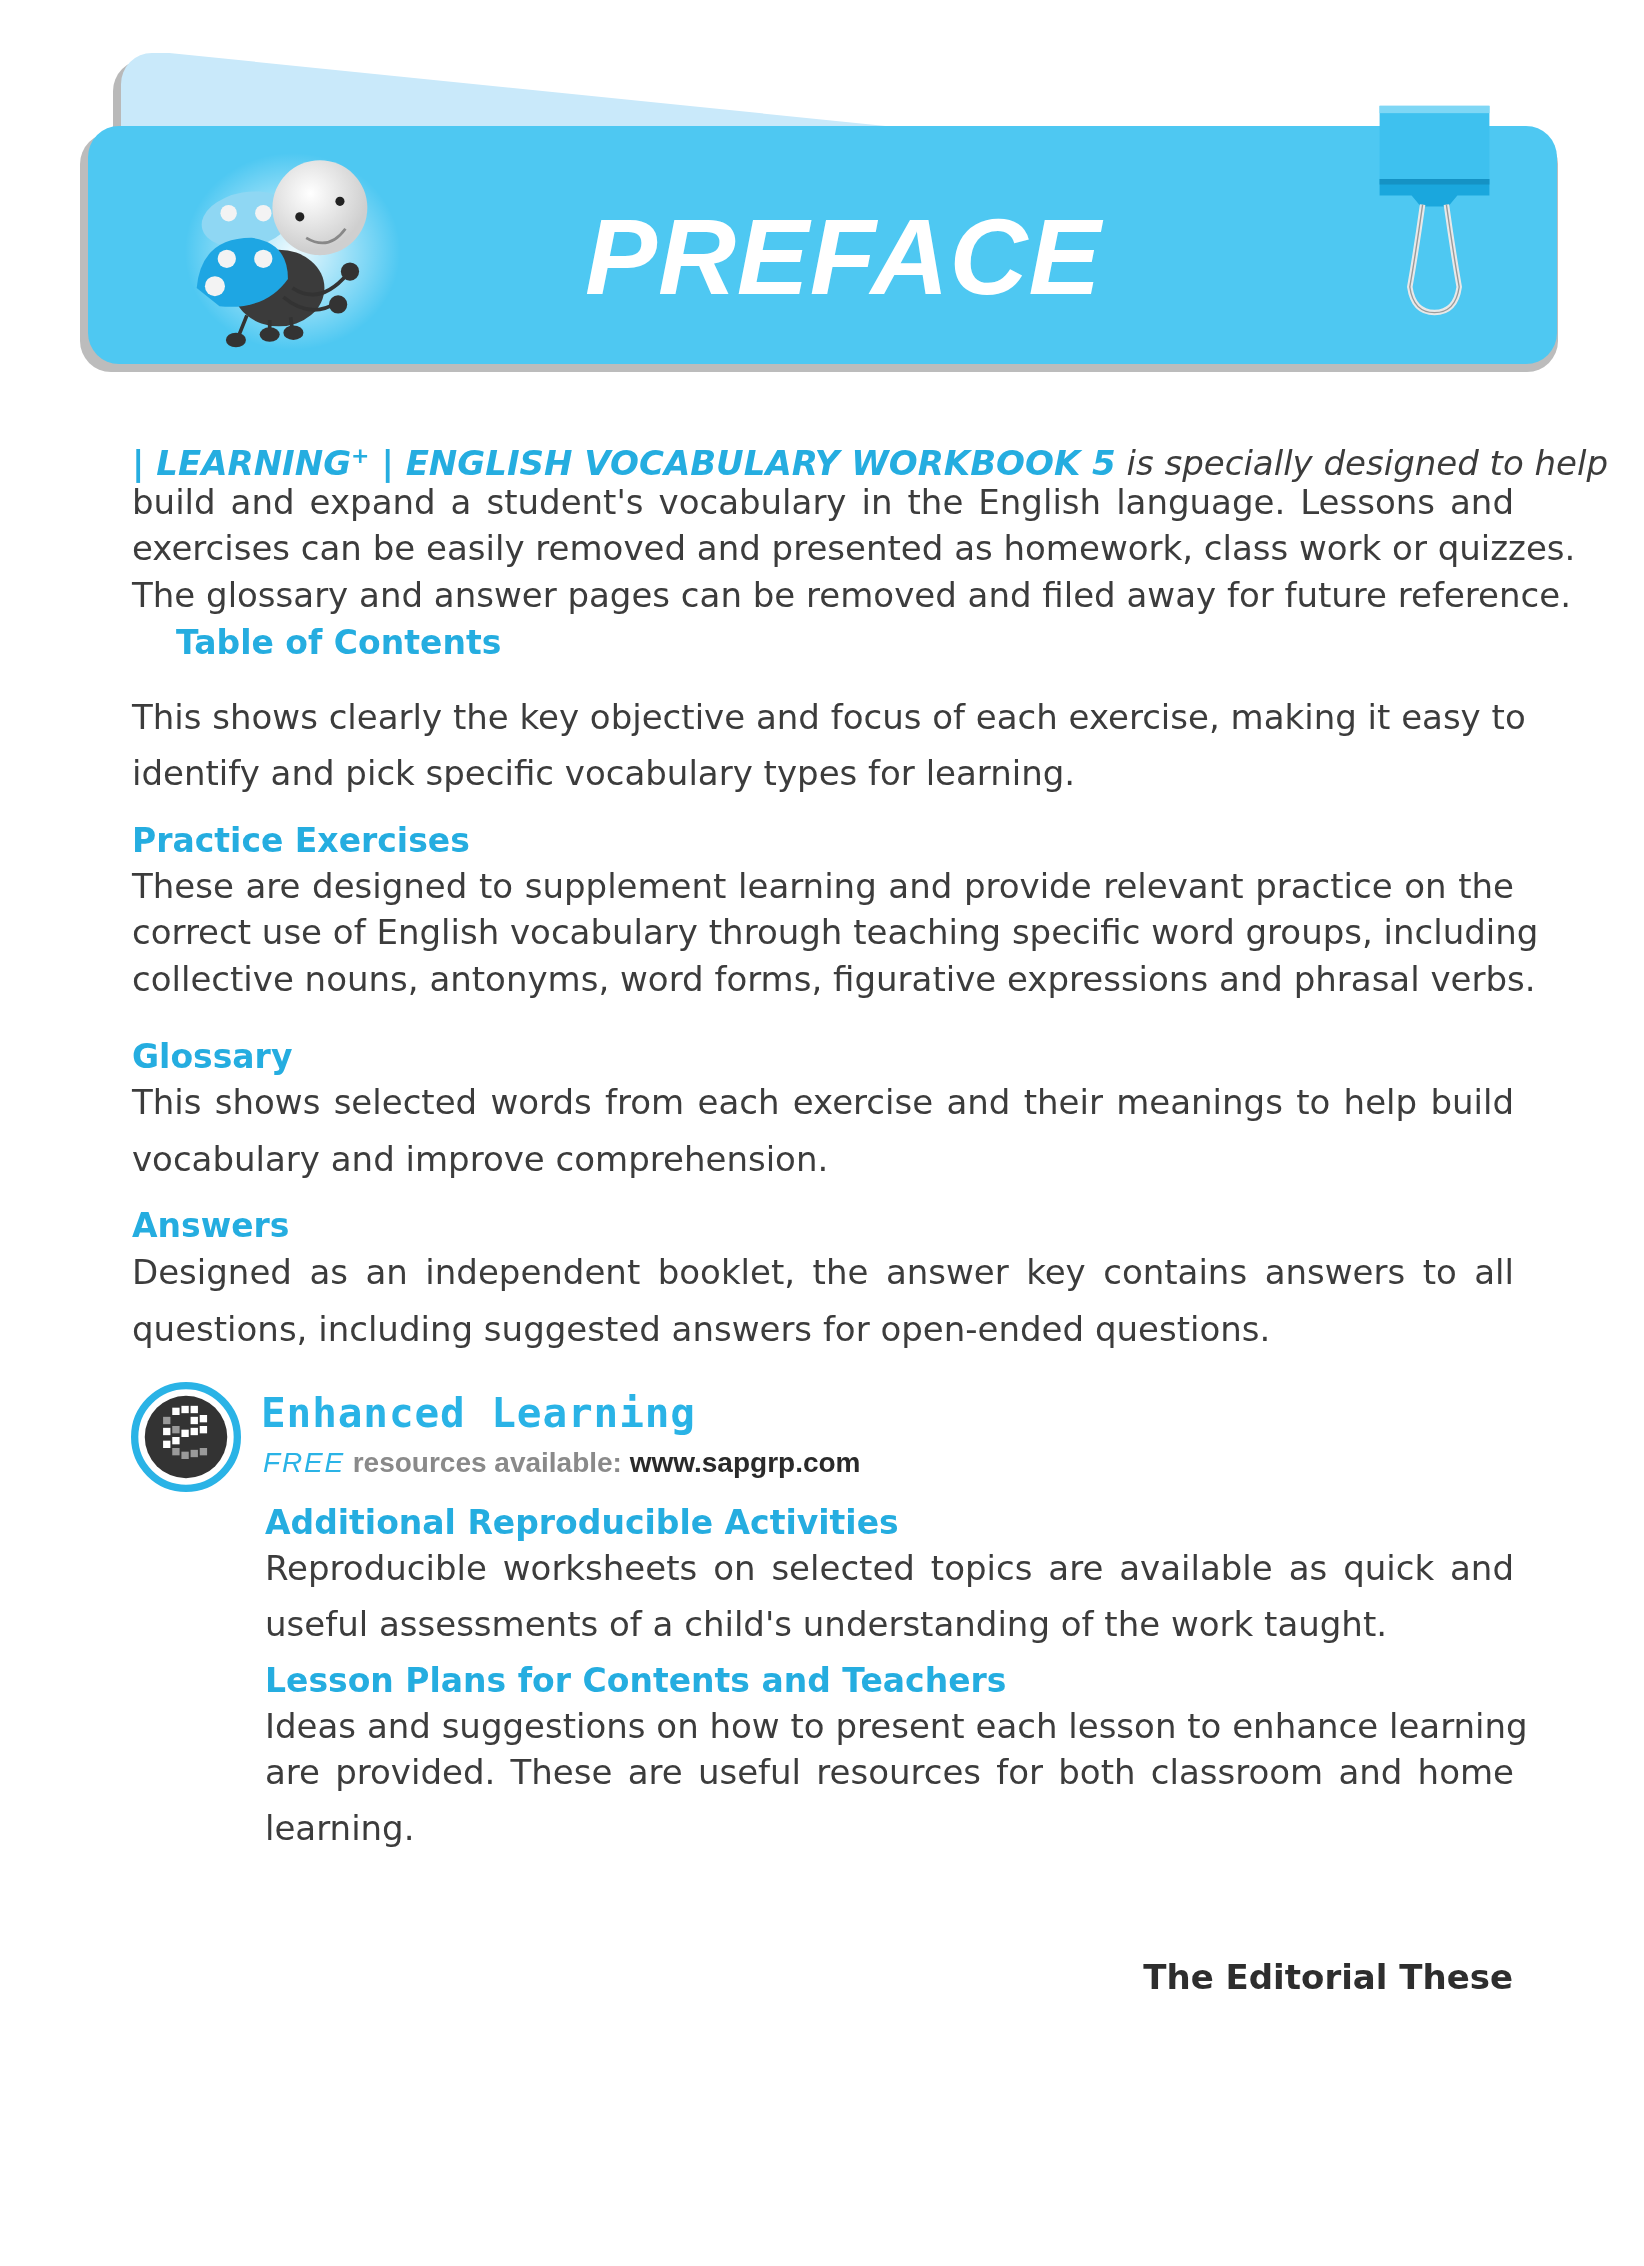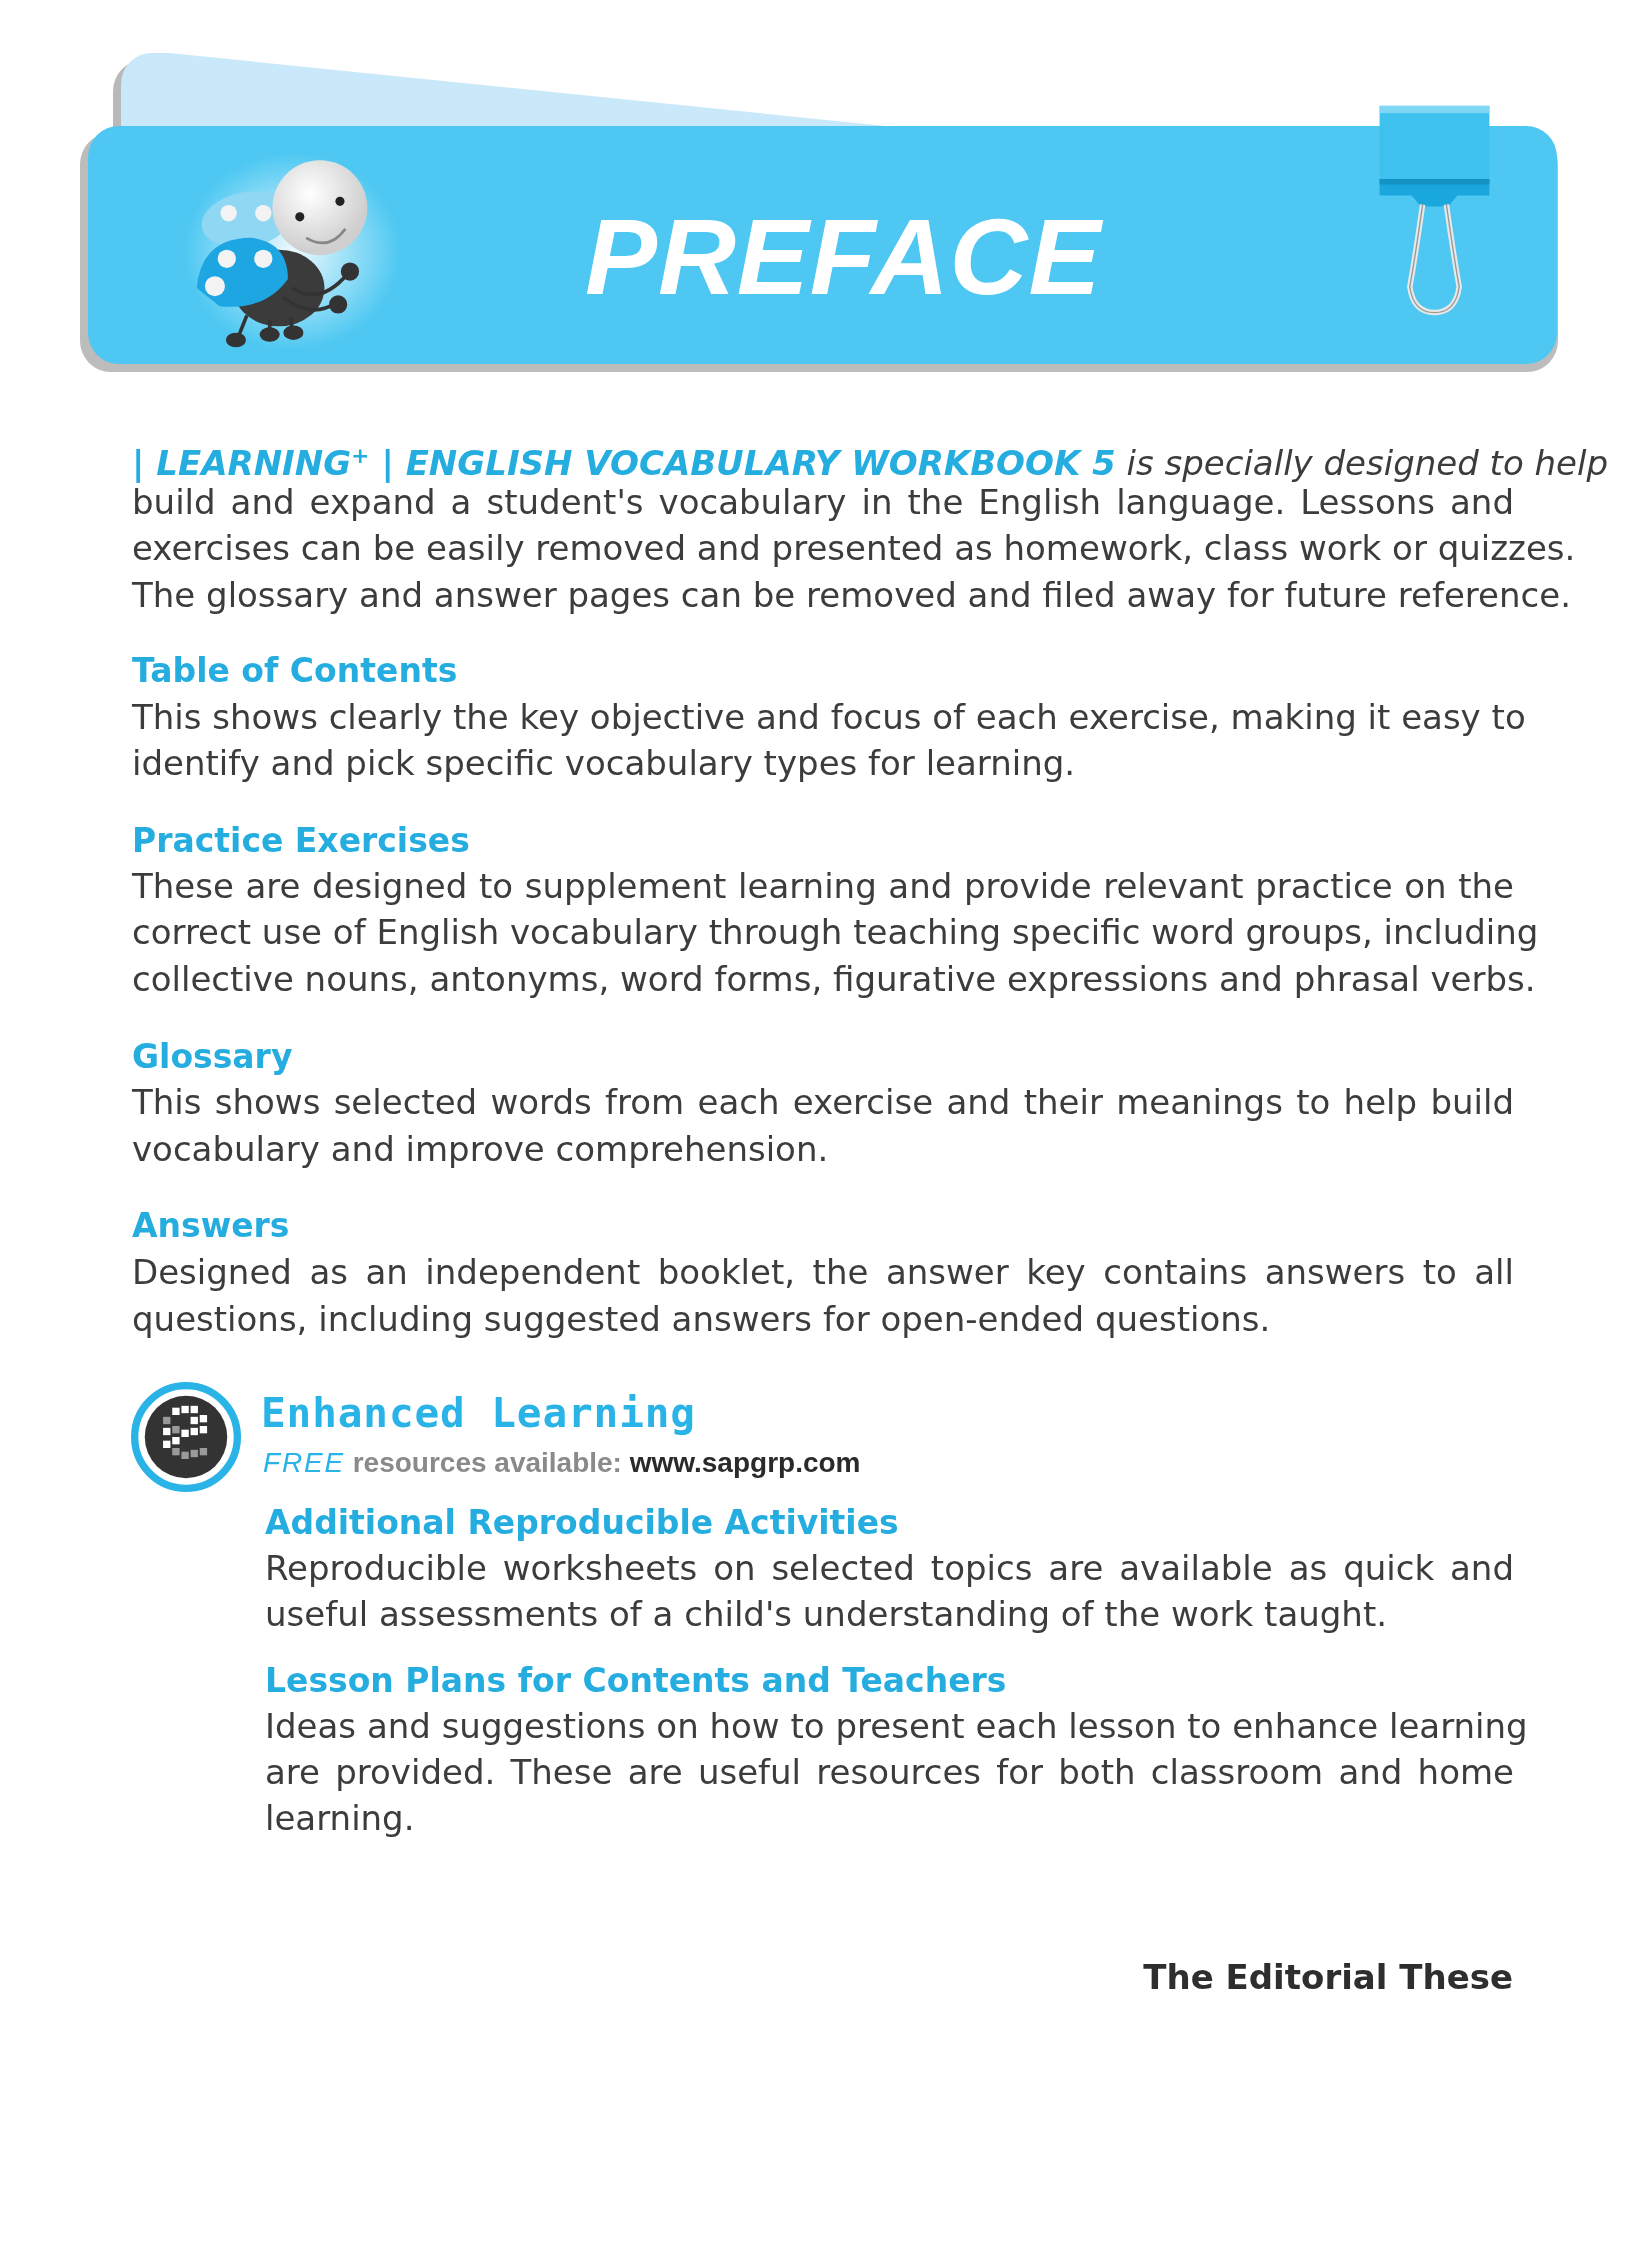--- a/index.html
+++ b/index.html
@@ -16,21 +16,21 @@
   .bar { position:absolute; left:88px; top:126px; width:1469px; height:238px;
     background:#4ec8f2; border-radius:31px; }
   .title { position:absolute; left:585px; top:202px; width:493px; text-align:center;
     font-family:"Liberation Sans", sans-serif; font-weight:bold; font-style:italic;
     font-size:108px; color:#ffffff; letter-spacing:0.9px; line-height:110px; }
   .bug { position:absolute; left:183px; top:151px; width:219px; height:201px; }
   .clip { position:absolute; left:1375px; top:104px; width:119px; height:215px; }
 
   .txt { position:absolute; left:132px; width:1382px; font-size:34px; line-height:47px;
     color:#3c3c3c; text-align:justify; text-align-last:justify; white-space:nowrap; }
-  .txt.last { text-align-last:left; }
+  .txt.last { text-align-last:left;margin-top:10px; }
   .heading { position:absolute; left:132px; font-size:33px; line-height:47px; font-weight:bold;
     color:#25ade0; }
   .brand { color:#25ade0; font-weight:bold; }
   .sub { left:265px; width:1249px; }
   .heading.sub { width:auto; }
 
   .logo { position:absolute; left:131px; top:1382px; width:110px; height:110px; }
   .el-title { position:absolute; left:261px; top:1384px; font-family:"DejaVu Sans Mono", monospace;
     font-weight:bold; font-size:41px; line-height:58px; color:#2ab3e6; letter-spacing:0.9px; }
   .el-free { position:absolute; left:263px; top:1446px; font-size:28px; line-height:33px; font-weight:bold;
@@ -96,21 +96,21 @@
   </svg>
 </div>
 
 <div class="txt" style="top:432px;font-style:italic;">
   <span class="brand"><span>| LEARNING</span><sup style="font-size:22px;">+</sup><span> |  ENGLISH VOCABULARY WORKBOOK 5</span></span><span> is specially designed to help</span>
 </div>
 <div class="txt" style="top:479px;">build and expand a student's vocabulary in the English language. Lessons and</div>
 <div class="txt" style="top:525px;">exercises can be easily removed and presented as homework, class work or quizzes.</div>
 <div class="txt" style="top:572px;">The glossary and answer pages can be removed and filed away for future reference.</div>
 
-<div class="heading" style="top:647px;">Table of Contents</div>
+<div class="heading" style="top:619px;margin-left:44px;">Table of Contents</div>
 <div class="txt" style="top:694px;">This shows clearly the key objective and focus of each exercise, making it easy to</div>
 <div class="txt last" style="top:740px;">identify and pick specific vocabulary types for learning.</div>
 
 <div class="heading" style="top:817px;">Practice Exercises</div>
 <div class="txt" style="top:863px;">These are designed to supplement learning and provide relevant practice on the</div>
 <div class="txt" style="top:909px;">correct use of English vocabulary through teaching specific word groups, including</div>
 <div class="txt" style="top:956px;">collective nouns, antonyms, word forms, figurative expressions and phrasal verbs.</div>
 
 <div class="heading" style="top:1033px;">Glossary</div>
 <div class="txt" style="top:1079px;">This shows selected words from each exercise and their meanings to help build</div>

